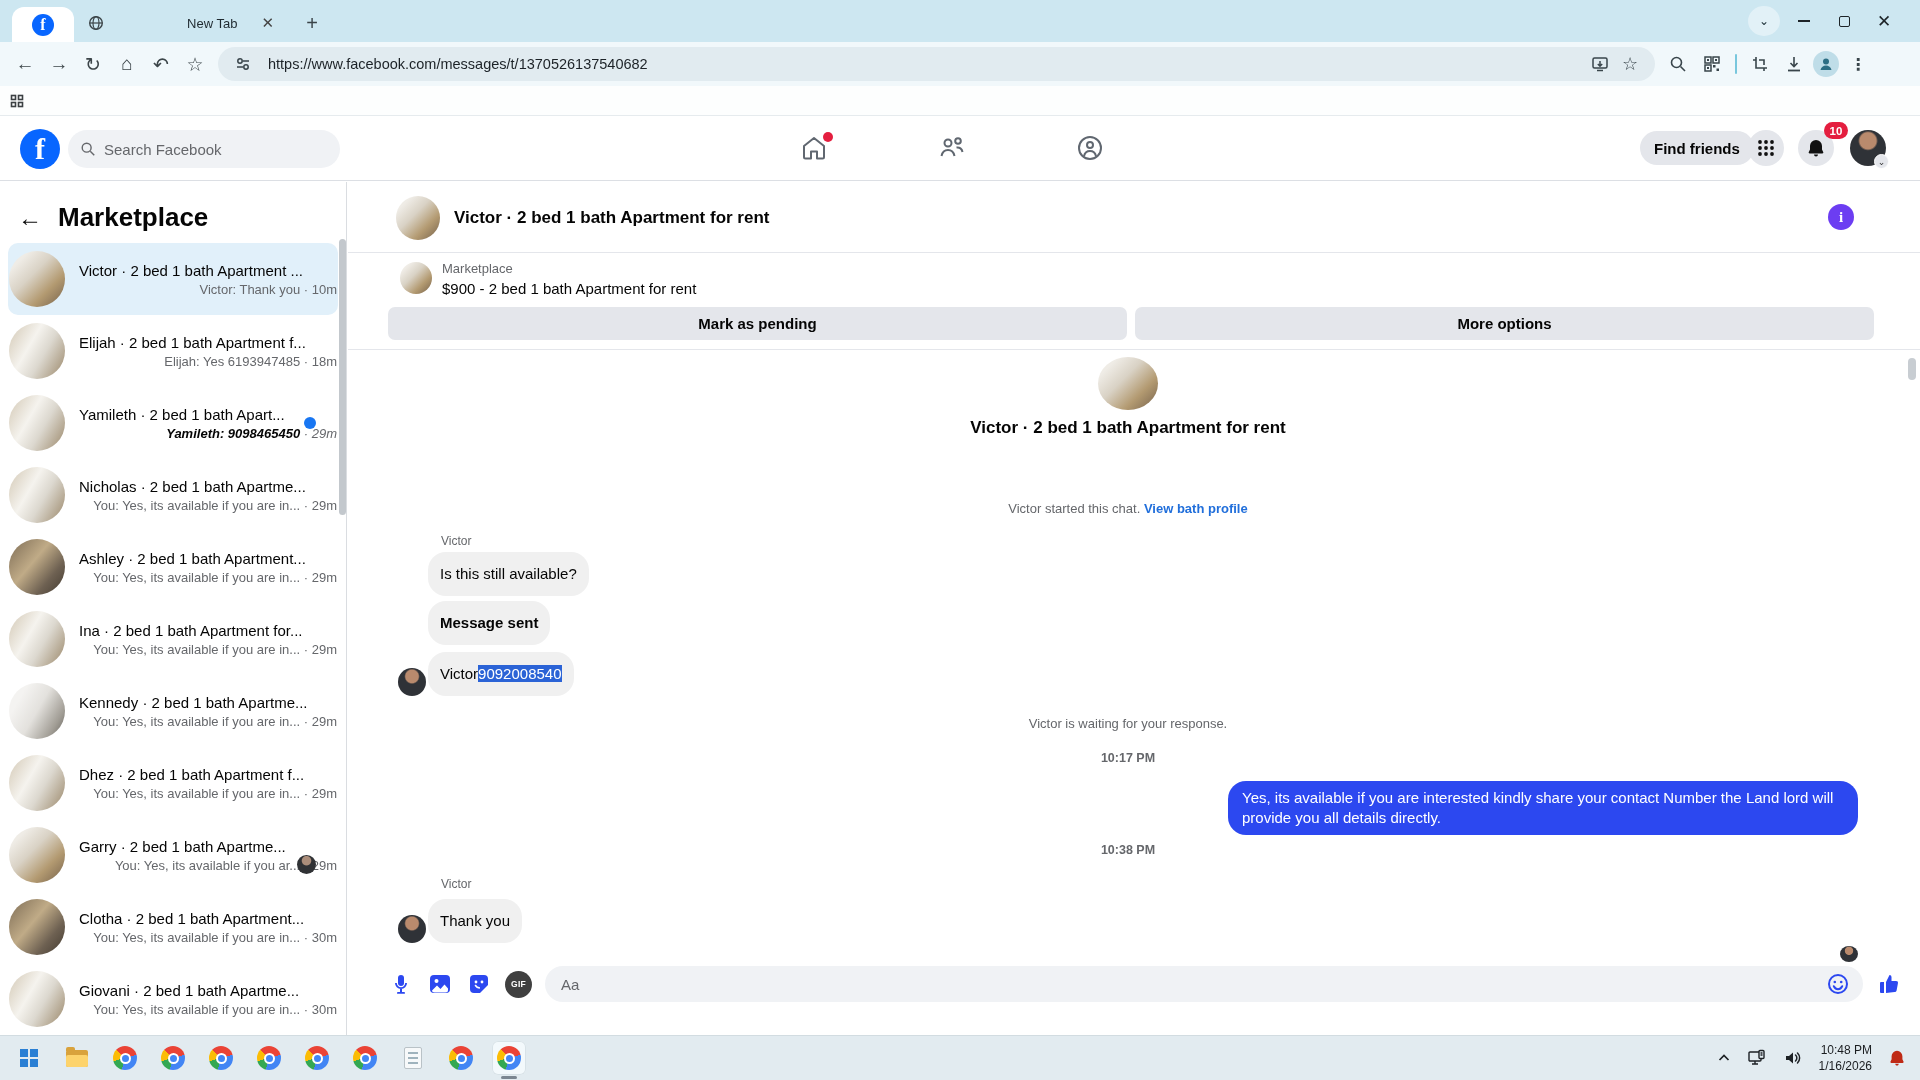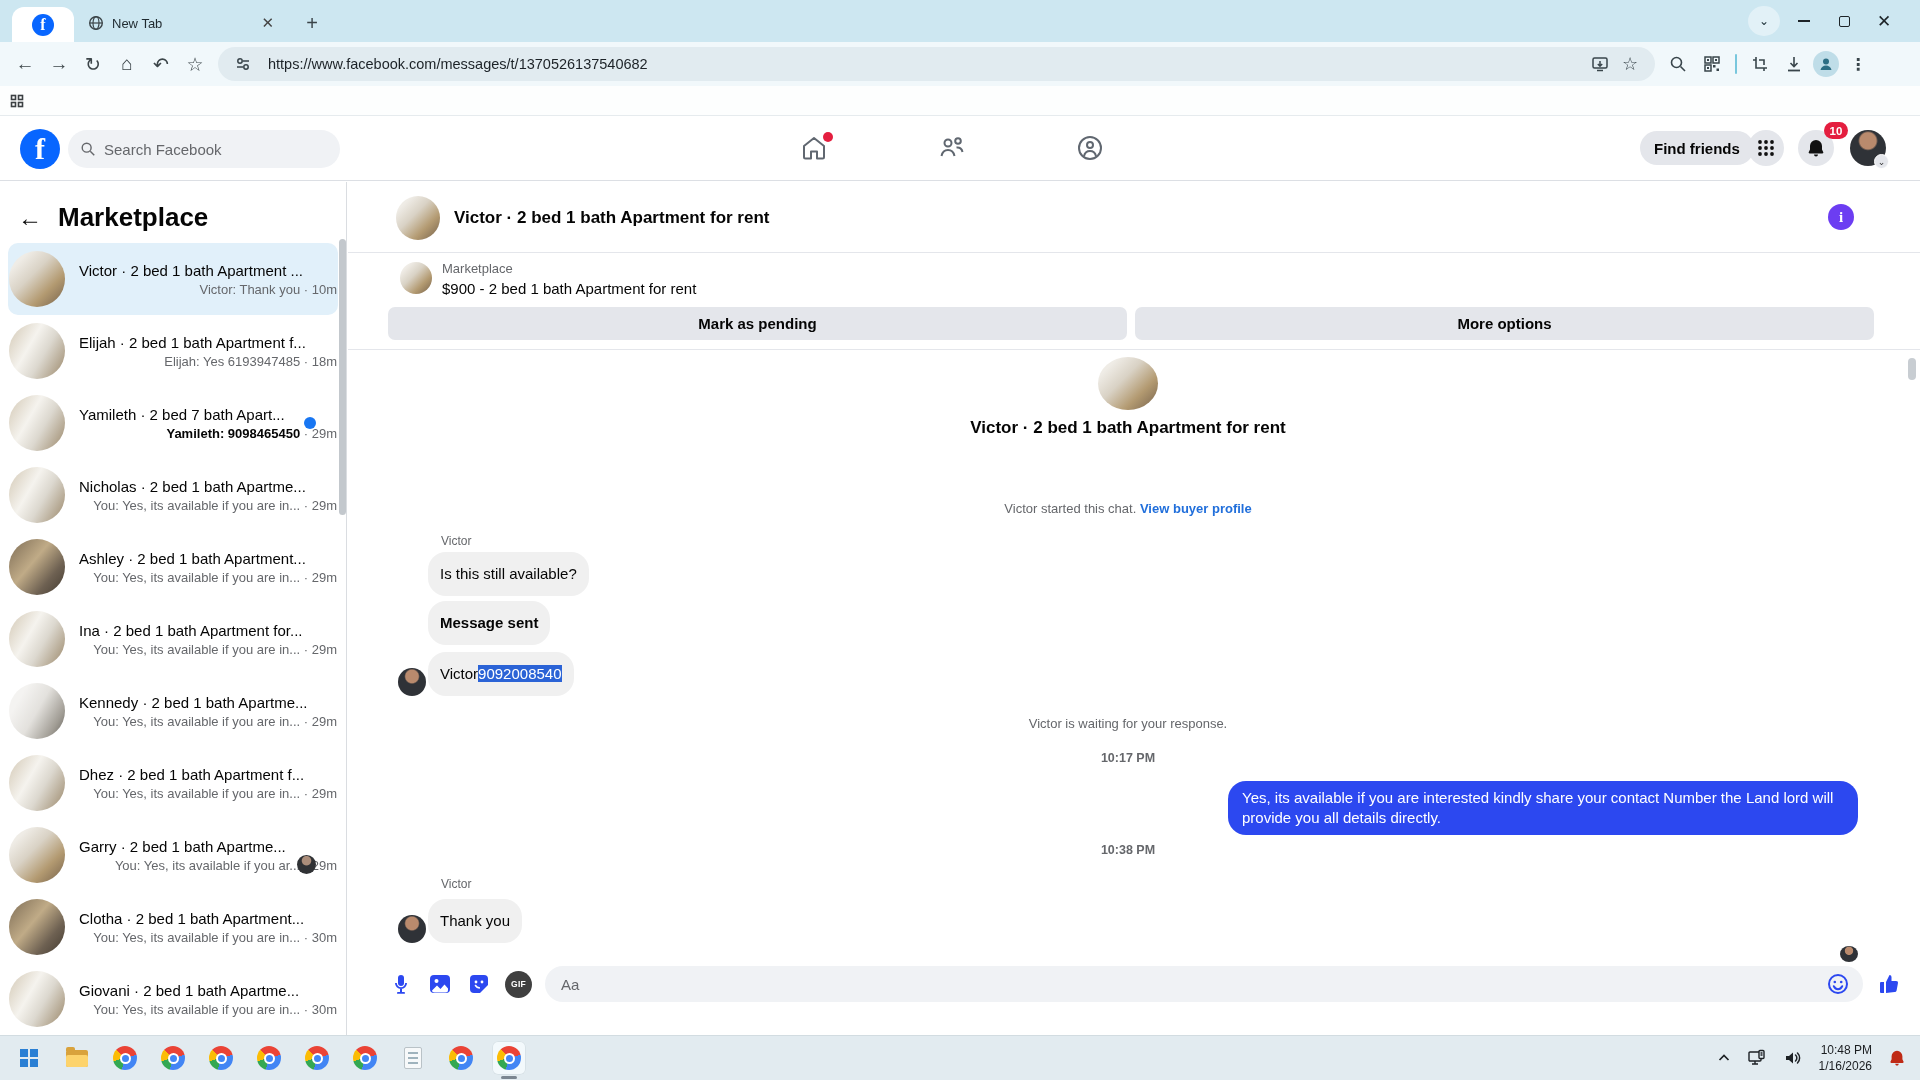--- a/index.html
+++ b/index.html
@@ -7,21 +7,21 @@
   #screen{position:relative;width:1920px;height:1080px;background:#fff;overflow:hidden;
           font-family:"Liberation Sans","DejaVu Sans",sans-serif;color:#050505;}
 
   
   .tabstrip{position:absolute;top:0;left:0;right:0;height:42px;background:#cde7f1;}
   .tab-active{position:absolute;left:12px;top:7px;width:62px;height:35px;background:#fff;
               border-radius:12px 12px 0 0;display:flex;align-items:center;justify-content:center;}
   .fb-favicon{width:22px;height:22px;border-radius:50%;background:#0866ff;color:#fff;font-weight:bold;
               font-size:16px;display:flex;align-items:center;justify-content:center;font-family:"Liberation Serif",serif;}
   .tab-inactive{position:absolute;left:78px;top:7px;width:208px;height:32px;display:flex;align-items:center;
-                padding:0 10px;color:#1f2a30;font-size:13px;gap:8px;}
+                padding:0 10px;color:#1f2a30;font-size:13px;gap:22px;text-align:right;}
   .tab-inactive .glyph{flex:0 0 auto;display:flex;}
   .tab-title{flex:1;white-space:nowrap;overflow:hidden;}
   .tab-close{font-size:15px;color:#444;padding:0 2px;}
   .newtab-btn{position:absolute;left:298px;top:9px;font-size:20px;color:#3a4449;width:28px;height:28px;
               display:flex;align-items:center;justify-content:center;border-radius:50%;}
   .winctl{position:absolute;top:0;height:42px;display:flex;align-items:center;}
   .tabsearch{position:absolute;left:1748px;top:6px;width:32px;height:30px;border-radius:50%;
              background:#e2f1f7;display:flex;align-items:center;justify-content:center;color:#20343b;font-size:12px;}
   .wbtn{width:40px;height:42px;display:flex;align-items:center;justify-content:center;color:#1d2428;}
   .wbtn .bar{width:12px;height:1.6px;background:#1d2428;}
@@ -69,21 +69,21 @@
   .sidebar{position:absolute;top:182px;left:0;width:347px;bottom:45px;background:#fff;border-right:1px solid #dadde1;overflow:hidden;}
   .sb-head{display:flex;align-items:center;gap:16px;padding:20px 16px 10px 18px;}
   .sb-back{font-size:24px;color:#050505;font-weight:bold;}
   .sb-title{font-size:26px;font-weight:bold;color:#050505;}
   .conv{position:relative;height:72px;margin:0 8px;border-radius:10px;display:flex;align-items:center;padding:0 1px;}
   .conv.selected{background:#e1f0fa;}
   .thumb{width:56px;height:56px;border-radius:50%;flex:0 0 auto;}
   .ctext{margin-left:14px;min-width:0;flex:1;}
   .ctitle{font-size:15px;color:#050505;white-space:nowrap;overflow:hidden;}
   .cprev{font-size:13px;color:#65676b;margin-top:3px;white-space:nowrap;overflow:hidden;text-align:right;}
-  .cprev.unread{color:#050505;font-weight:bold;}
+  .cprev.unread{color:#050505;font-weight:bold;font-style:italic;}
   .ctime{color:#65676b;font-weight:normal;}
   .udot{position:absolute;right:22px;top:30px;width:12px;height:12px;border-radius:50%;background:#1876f2;}
   .seen-mini{position:absolute;right:22px;top:36px;width:19px;height:19px;border-radius:50%;filter:grayscale(35%);}
   .sb-scroll{position:absolute;right:0;top:57px;width:7px;height:276px;background:#c3c8cd;border-radius:4px;}
 
   
   .chat{position:absolute;top:182px;left:348px;right:0;bottom:45px;background:#fff;}
   .chat-header{position:absolute;top:0;left:0;right:0;height:71px;border-bottom:1px solid #e4e6eb;}
   .ch-av{position:absolute;left:48px;top:14px;width:44px;height:44px;border-radius:50%;}
   .ch-title{position:absolute;left:106px;top:26px;font-size:17px;font-weight:bold;}
@@ -341,21 +341,21 @@
         <div class="conv">
           <div class="thumb t-closet"></div>
           <div class="ctext">
             <div class="ctitle">Elijah · 2 bed 1 bath Apartment f...</div>
             <div class="cprev">Elijah: Yes 6193947485<span class="ctime"> · 18m</span></div>
           </div>
         </div>
         <div class="conv">
           <div class="thumb t-closet"></div>
           <div class="ctext">
-            <div class="ctitle">Yamileth · 2 bed 7 bath Apart...</div>
+            <div class="ctitle">Yamileth · 2 bed 1 bath Apart...</div>
             <div class="cprev unread">Yamileth: 9098465450<span class="ctime"> · 29m</span></div>
           </div>
           <span class="udot"></span>
         </div>
         <div class="conv">
           <div class="thumb t-closet"></div>
           <div class="ctext">
             <div class="ctitle">Nicholas · 2 bed 1 bath Apartme...</div>
             <div class="cprev">You: Yes, its available if you are in...<span class="ctime"> · 29m</span></div>
           </div>
@@ -433,21 +433,21 @@
             <span>More options</span>
           </div>
       </div>
     </div>
 
     <div class="chat-msgs" id="msg-area">
       <div class="intro-av t-bedroom center-self"></div>
       <div class="intro-title center-self">Victor · 2 bed 1 bath Apartment for rent</div>
       <div class="intro-line center-self">
         <span>Victor started this chat.</span>
-        <a>View buyer profile</a>
+        <a>View bath profile</a>
       </div>
       <div id="msg-list" style="display:contents;"><div class="mlabel">Victor</div><div class="mrow in m1">
             <span class="bubble inb">Is this still available?</span>
           </div><div class="mrow in m2">
             <span class="bubble inb bold">Message sent</span>
           </div><div class="mrow in withav m3">
             <span class="mav t-person"></span>
             <span class="bubble inb">Victor<span class="sel">9092008540</span></span>
           </div><div class="mstatus">Victor is waiting for your response.</div><div class="mtime">10:17 PM</div><div class="mrow out mt16">
             <span class="bubble outb">Yes, its available if you are interested kindly share your contact Number the Land lord will provide you all details directly.</span>

